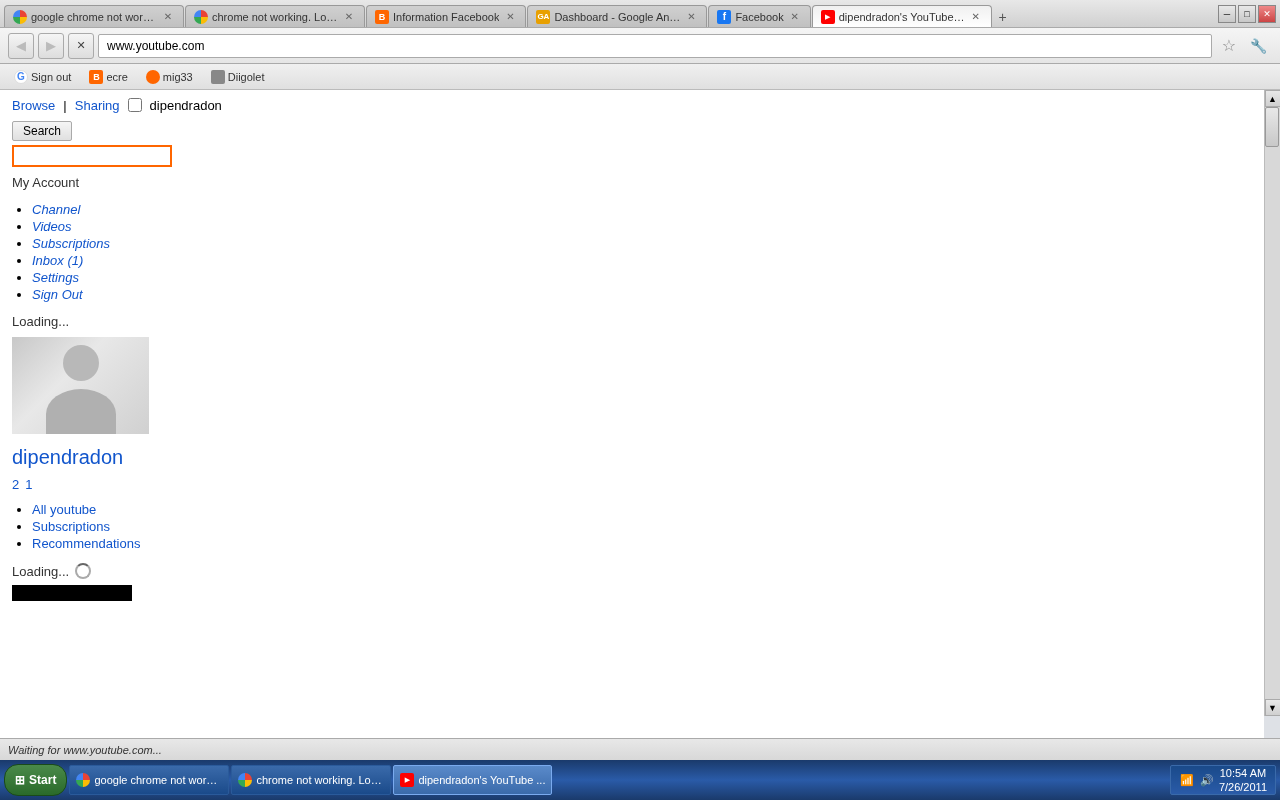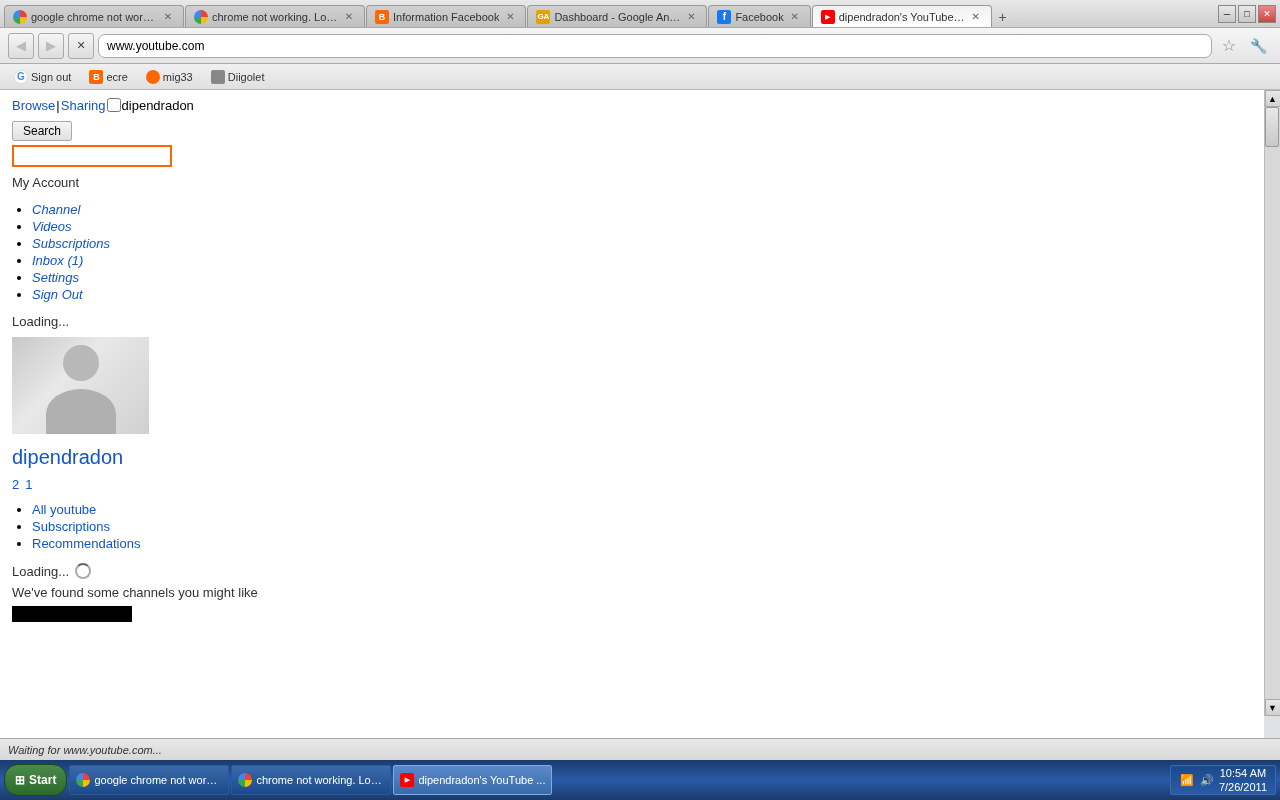--- a/index.html
+++ b/index.html
@@ -65,21 +65,21 @@
     }
     .nav-btn {
       width: 26px; height: 26px; border: 1px solid #aaa;
       background: linear-gradient(to bottom, #f5f5f5, #ddd);
       border-radius: 3px; cursor: pointer; display: flex; align-items: center; justify-content: center;
       font-size: 13px; color: #444;
     }
     .nav-btn.disabled { color: #bbb; cursor: default; }
     .nav-btn.loading { font-size: 11px; }
     .address-bar {
-      flex: 1; height: 24px; border: 1px solid #aaa; border-radius: 7px;
+      flex: 1; height: 24px; border: 1px solid #aaa; border-radius: 2px;
       padding: 0 8px; font-size: 12px; background: #fff;
       outline: none;
     }
     .star-btn { width: 26px; height: 26px; display: flex; align-items: center; justify-content: center; cursor: pointer; font-size: 16px; color: #888; }
     .wrench-btn { width: 26px; height: 26px; display: flex; align-items: center; justify-content: center; cursor: pointer; font-size: 14px; color: #555; }
 
     
     .bookmarks-bar {
       height: 26px;
       background: linear-gradient(to bottom, #f0f0f0, #e0e0e0);
@@ -161,21 +161,21 @@
     .system-tray {
       display: flex; align-items: center; gap: 4px;
       background: linear-gradient(to bottom, #1a4a8a, #2a5ba8);
       border: 1px solid #3a6aaa; border-radius: 2px;
       padding: 0 8px; height: 30px; color: #fff; font-size: 11px;
     }
     .tray-icon { width: 16px; height: 16px; display: flex; align-items: center; justify-content: center; }
     .clock { text-align: center; font-size: 11px; line-height: 1.3; }
 
     
-    .browse-upload-bar { display: flex; align-items: flex-start; gap: 1px; margin-bottom: 8px; font-size: 13px; }
+    .browse-upload-bar { display: flex; align-items: flex-start; gap: 8px; margin-bottom: 8px; font-size: 13px; }
     .browse-link { color: #1155cc; text-decoration: none; cursor: pointer; }
     .upload-link { color: #1155cc; text-decoration: none; cursor: pointer; }
     .checkbox-inline { width: 14px; height: 14px; cursor: pointer; }
     .username-text { font-size: 13px; }
 
     .search-section { margin-bottom: 8px; }
     .search-btn {
       padding: 2px 10px; font-size: 12px;
       background: linear-gradient(to bottom, #f5f5f5, #e0e0e0);
       border: 1px solid #aaa; border-radius: 2px; cursor: pointer;
@@ -394,21 +394,20 @@
         </li>
       </ul>
 
       
       <div class="loading-spinner">
         <span>Loading...</span>
         <div class="spinner-icon"></div>
       </div>
 
       
-      <div class="channels-text">We've found some channels you might like</div>
 
       
       <div class="black-bar"></div>
 
     </div>
 
     <div class="browser-scrollbar">
       <div class="scrollbar-btn">▲</div>
       <div class="scrollbar-track">
         <div class="scrollbar-thumb"></div>

